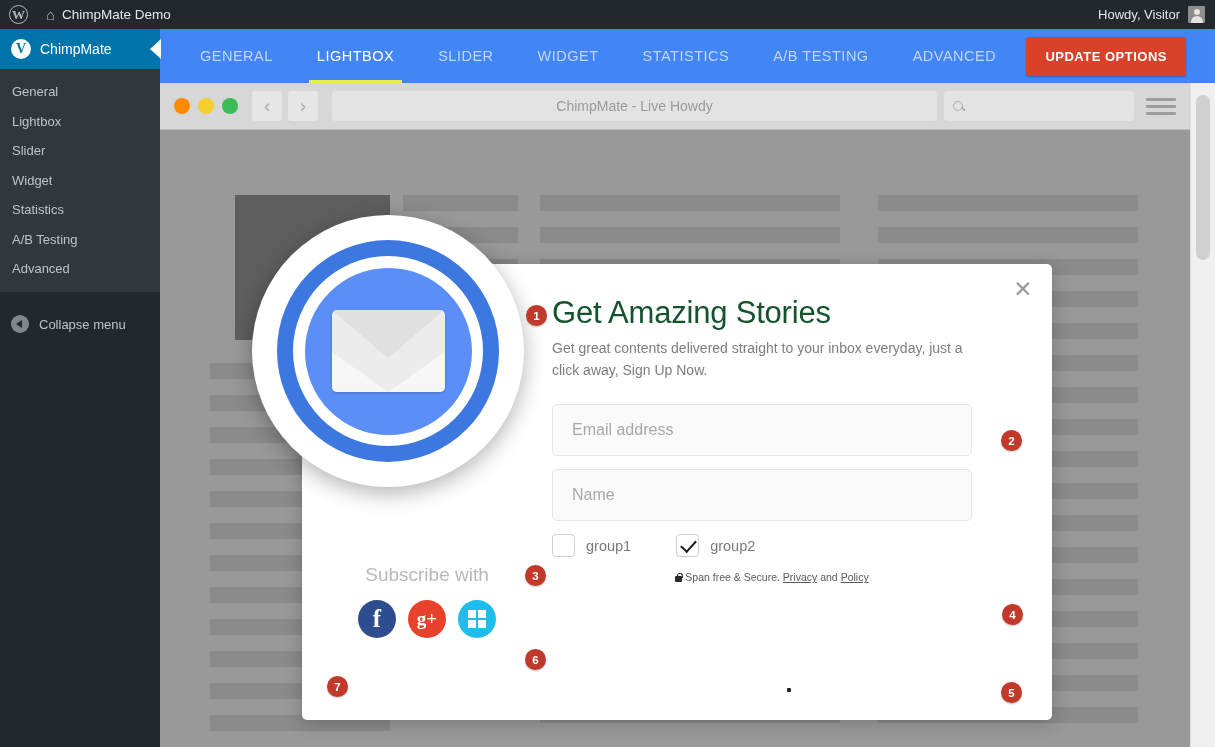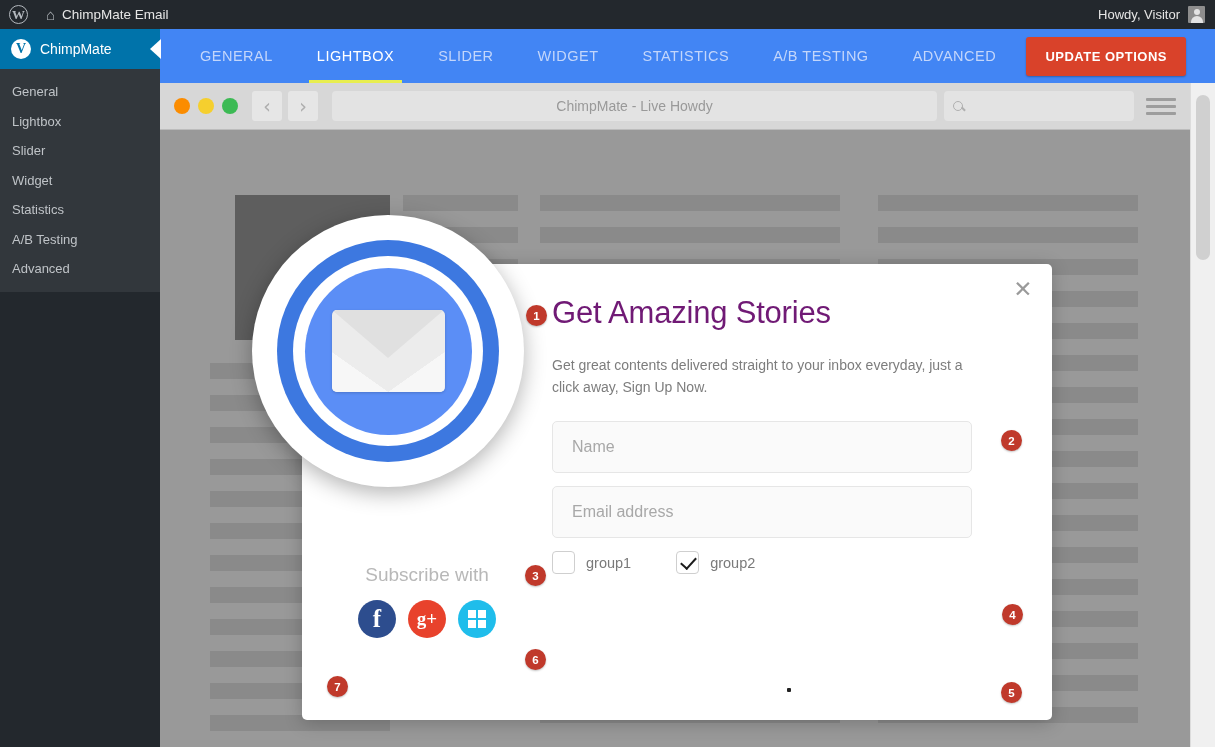--- a/index.html
+++ b/index.html
@@ -205,22 +205,22 @@
     z-index: 45;
   }
   .lb-close {
     position: absolute; right: 14px; top: 10px;
     width: 30px; height: 30px; color: #9a9a9a; font-size: 23px;
     display: flex; align-items: center; justify-content: center;
     cursor: pointer; font-family: "DejaVu Sans", sans-serif;
   }
   .lb-right { position: absolute; left: 250px; top: 32px; width: 470px; }
   .lb-title {
-    font-size: 31px; color: #701a75; font-weight: normal;
-    letter-spacing: -0.2px; line-height: 1.1; margin-bottom: 25px;
+    font-size: 31px; color: #14532d; font-weight: normal;
+    letter-spacing: -0.2px; line-height: 1.1; margin-bottom: 8px;
   }
   .lb-sub {
     font-size: 14px; color: #7d7d7d; line-height: 1.55;
     width: 420px; margin-bottom: 23px;
   }
   .lb-input {
     display: block; width: 420px; height: 52px;
     background: #fafafa; border: 1px solid #e6e6e6; border-radius: 5px;
     padding: 0 19px; font-size: 16px; color: #999;
     font-family: "Liberation Sans", sans-serif;
@@ -338,21 +338,21 @@
 </head>
 <body>
 
 <div id="adminbar">
   <div class="ab-left">
     <div class="ab-item">
       <span class="wp-logo-glyph">W</span>
     </div>
     <div class="ab-item">
       <span class="home-glyph">⌂</span>
-      <span class="site-name">ChimpMate Email</span>
+      <span class="site-name">ChimpMate Demo</span>
     </div>
   </div>
   <div class="ab-right">
     <span class="howdy">Howdy, Visitor</span>
     <span class="avatar"></span>
   </div>
 </div>
 
 <div id="sidebar">
   <div class="menu-head">
@@ -361,20 +361,24 @@
     <span class="arrow-r"></span>
   </div>
   <div class="submenu">
     <a class="submenu-item" href="#">General</a>
     <a class="submenu-item" href="#">Lightbox</a>
     <a class="submenu-item" href="#">Slider</a>
     <a class="submenu-item" href="#">Widget</a>
     <a class="submenu-item" href="#">Statistics</a>
     <a class="submenu-item" href="#">A/B Testing</a>
     <a class="submenu-item" href="#">Advanced</a>
+  </div>
+  <div class="collapse-row">
+    <span class="collapse-icon"></span>
+    <span class="collapse-label">Collapse menu</span>
   </div>
 </div>
 
 <div id="tabbar">
   <div class="tabs">
     <div class="tab">GENERAL</div>
     <div class="tab active">LIGHTBOX</div>
     <div class="tab">SLIDER</div>
     <div class="tab">WIDGET</div>
     <div class="tab">STATISTICS</div>
@@ -476,35 +480,41 @@
             <i></i>
           </span>
       </div>
     </div>
   </div>
 
   <div class="lb-right">
     <div class="lb-title">Get Amazing Stories</div>
     <div class="lb-sub">Get great contents delivered straight to your inbox everyday, just a click away, Sign Up Now.</div>
 
+    <input class="lb-input" type="text" placeholder="Email address" style="">
     <input class="lb-input" type="text" placeholder="Name" style="">
-    <input class="lb-input" type="text" placeholder="Email address" style="">
 
     <div class="lb-groups">
       <label class="grp">
         <span class="cbox"></span>
         <span class="grp-label">group1</span>
       </label>
       <label class="grp">
         <span class="cbox checked"></span>
         <span class="grp-label">group2</span>
       </label>
     </div>
 
 
+    <div class="lb-fine">
+      <span class="lock-glyph"></span><span>Span free &amp; Secure.</span>
+      <a href="#">Privacy</a>
+      <span>and</span>
+      <a href="#">Policy</a>
+    </div>
   </div>
 
   <div class="lb-dot"></div>
 </div>
 
 <div id="medallion">
   <div class="ring-blue">
     <div class="ring-white">
       <div class="ring-inner">
         <div class="envelope"></div>

